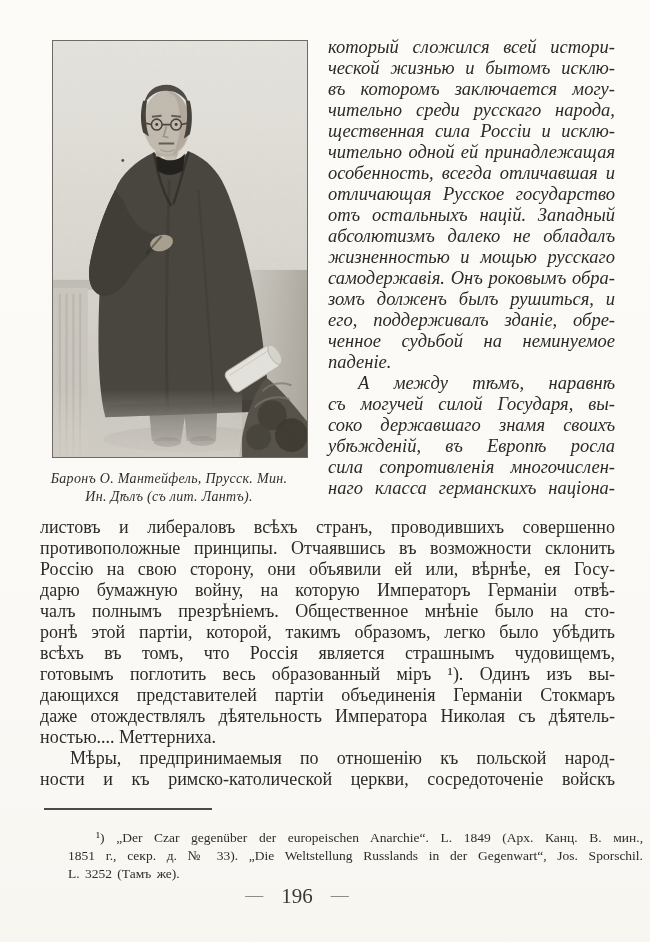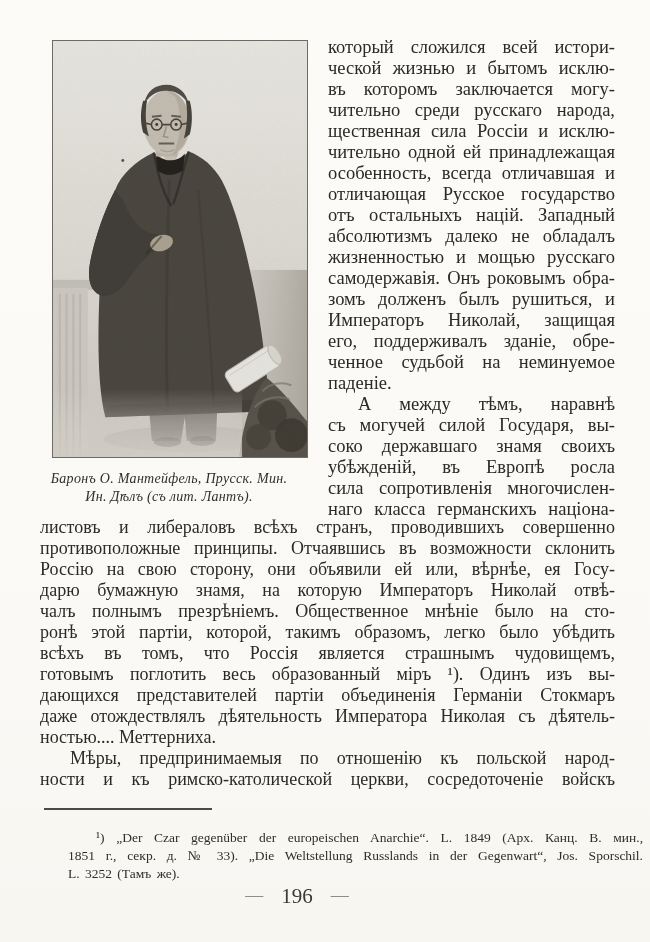--- a/index.html
+++ b/index.html
@@ -19,21 +19,21 @@
   }
   .portrait-frame svg{display:block;width:100%;height:100%;}
 
   .caption{
     position:absolute;left:29px;top:470px;width:280px;
     font-style:italic;font-size:14px;line-height:18px;
     text-align:center;color:#302f2d;letter-spacing:.3px;
   }
 
   
-  .column{position:absolute;left:328px;top:37px;width:287px;font-size:18.5px;line-height:21px;}
+  .column{position:absolute;left:328px;top:37px;width:287px;font-size:18.5px;line-height:21px;font-style:italic;}
   .mainblock{position:absolute;left:40px;top:517px;width:575px;font-size:18px;line-height:21px;}
 
   .tline{text-align:justify;text-align-last:justify;-moz-text-align-last:justify;white-space:nowrap;}
   .tline{white-space:normal;}
   .endpara .tline:last-child{text-align-last:left;-moz-text-align-last:left;}
   .indent .tline:first-child{text-indent:30px;}
 
   .fn-rule{position:absolute;left:44px;top:808px;width:168px;height:2px;background:#4c4a46;}
   .footnote{
     position:absolute;left:40px;top:829px;width:575px;
@@ -160,41 +160,40 @@
         <div class="tline">чительно среди русскаго народа,</div>
         <div class="tline">щественная сила Россіи и исклю-</div>
         <div class="tline">чительно одной ей принадлежащая</div>
         <div class="tline">особенность, всегда отличавшая и</div>
         <div class="tline">отличающая Русское государство</div>
         <div class="tline">отъ остальныхъ націй. Западный</div>
         <div class="tline">абсолютизмъ далеко не обладалъ</div>
         <div class="tline">жизненностью и мощью русскаго</div>
         <div class="tline">самодержавія. Онъ роковымъ обра-</div>
         <div class="tline">зомъ долженъ былъ рушиться, и</div>
-        <div class="tline">Императоръ Николай, защищая</div>
         <div class="tline">его, поддерживалъ зданіе, обре-</div>
         <div class="tline">ченное судьбой на неминуемое</div>
         <div class="tline">паденіе.</div>
       </div>
     <div class="para indent">
         <div class="tline">А между тѣмъ, наравнѣ</div>
         <div class="tline">съ могучей силой Государя, вы-</div>
         <div class="tline">соко державшаго знамя своихъ</div>
         <div class="tline">убѣжденій, въ Европѣ росла</div>
         <div class="tline">сила сопротивленія многочислен-</div>
         <div class="tline">наго класса германскихъ націона-</div>
       </div>
   </div>
 
   <div class="mainblock">
     <div class="para endpara">
         <div class="tline">листовъ и либераловъ всѣхъ странъ, проводившихъ совершенно</div>
         <div class="tline">противоположные принципы. Отчаявшись въ возможности склонить</div>
         <div class="tline">Россію на свою сторону, они объявили ей или, вѣрнѣе, ея Госу-</div>
-        <div class="tline">дарю бумажную знамя, на которую Императоръ Николай отвѣ-</div>
+        <div class="tline">дарю бумажную войну, на которую Императоръ Германіи отвѣ-</div>
         <div class="tline">чалъ полнымъ презрѣніемъ. Общественное мнѣніе было на сто-</div>
         <div class="tline">ронѣ этой партіи, которой, такимъ образомъ, легко было убѣдить</div>
         <div class="tline">всѣхъ въ томъ, что Россія является страшнымъ чудовищемъ,</div>
         <div class="tline">готовымъ поглотить весь образованный міръ ¹). Одинъ изъ вы-</div>
         <div class="tline">дающихся представителей партіи объединенія Германіи Стокмаръ</div>
         <div class="tline">даже отождествлялъ дѣятельность Императора Николая съ дѣятель-</div>
         <div class="tline">ностью.... Меттерниха.</div>
       </div>
     <div class="para indent">
         <div class="tline">Мѣры, предпринимаемыя по отношенію къ польской народ-</div>

